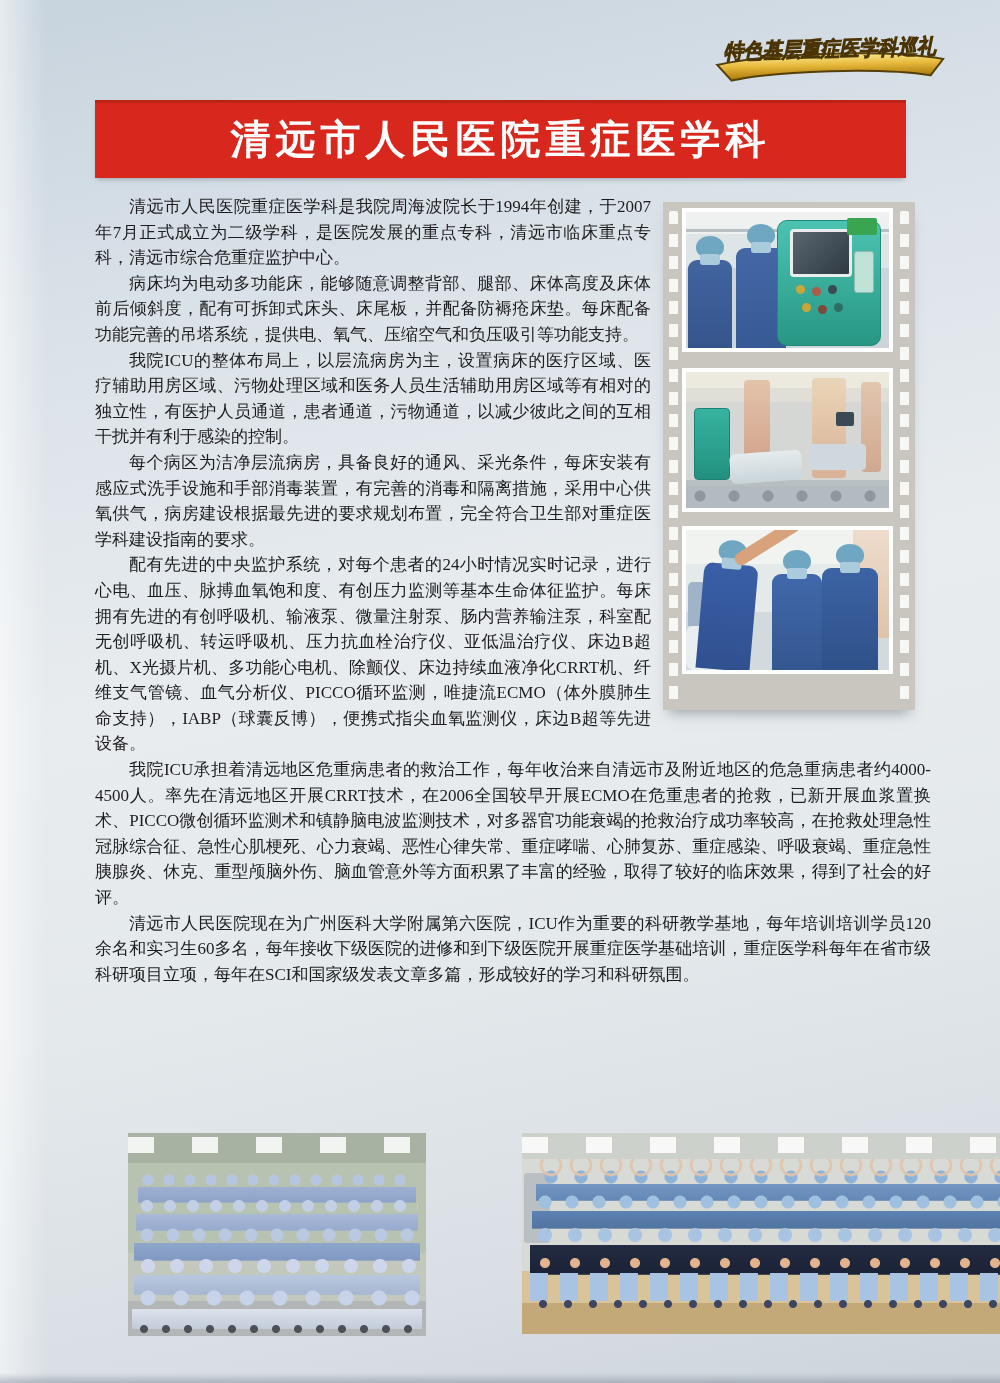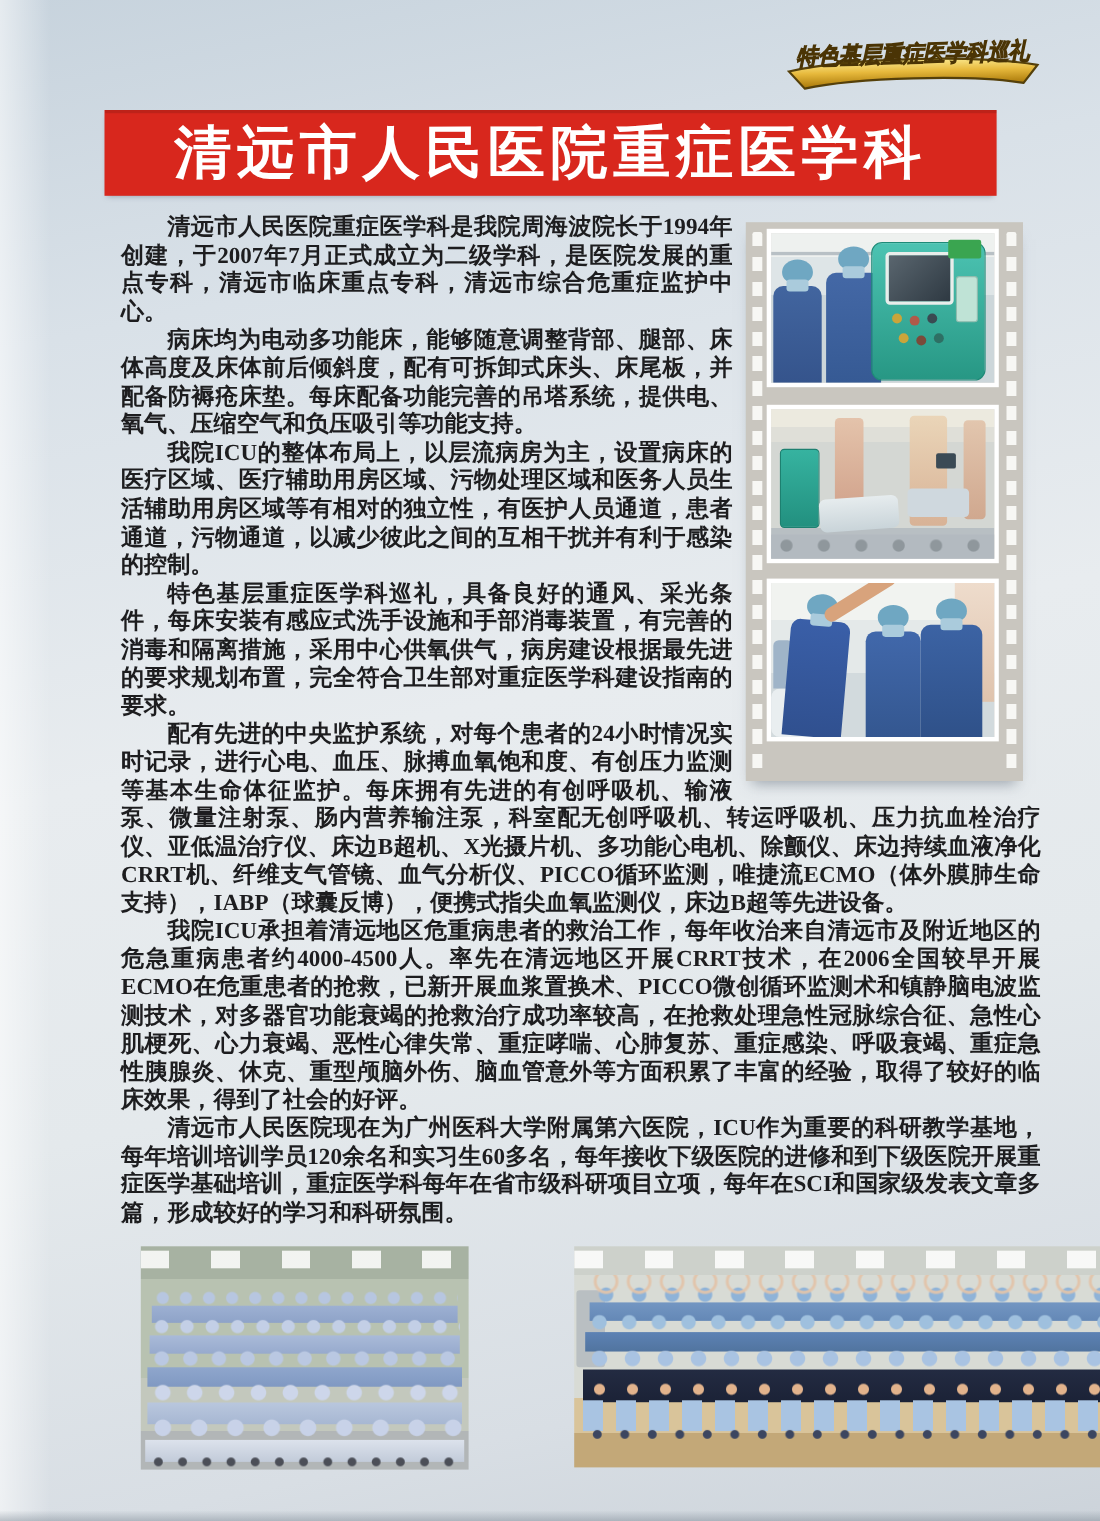--- a/index.html
+++ b/index.html
@@ -11,26 +11,26 @@
   .page-bottom-shade{position:absolute;left:0;right:0;bottom:0;height:10px;
     background:linear-gradient(rgba(120,132,144,0),rgba(120,132,144,.45));}
 
   
   .ribbon-wrap{position:absolute;left:714px;top:29px;width:232px;height:54px;transform:rotate(-1.5deg);}
   .ribbon-wrap svg{display:block;}
 
   
   .title-bar{position:absolute;left:95px;top:100px;width:811px;height:78px;background:#d8271d;
     box-shadow:inset 0 3px 0 rgba(0,0,0,.12), 0 3px 5px -2px rgba(110,120,132,.6);
-    color:#ffffff;font-weight:bold;font-size:52px;line-height:80px;text-align:center;letter-spacing:5px;
+    color:#ffffff;font-weight:bold;font-size:40px;line-height:80px;text-align:center;letter-spacing:5px;
     font-family:"Liberation Serif","DejaVu Serif",serif;white-space:nowrap;}
 
   
-  .content{position:absolute;left:110px;top:194px;width:836px;
-    font-size:21px;line-height:25.6px;color:#1d1d1f;text-align:justify;font-weight:bold;}
+  .content{position:absolute;left:95px;top:194px;width:836px;
+    font-size:17px;line-height:25.6px;color:#1d1d1f;text-align:justify;}
   .content p{margin:0;text-indent:2em;}
 
   
   .filmstrip{position:relative;float:right;width:252px;height:508px;margin:8px 16px 10px 12px;
     background:#c9c6bf;box-shadow:0 9px 12px -6px rgba(95,105,118,.55);
     padding:6px 0 0 0;box-sizing:border-box;}
   .hole-col{position:absolute;top:9px;bottom:9px;width:9px;border-radius:2px;
     background:repeating-linear-gradient(to bottom,#f7f7f4 0 13px,rgba(0,0,0,0) 13px 22.6px);}
   .hole-col.left{left:6px;}
   .hole-col.right{right:6px;}
@@ -188,21 +188,21 @@
         <div class="person pC"></div>
         <div class="arm"></div>
         <div class="person pD"></div>
         <div class="person pE"></div>
       </figure>
     </aside>
 
     <p>清远市人民医院重症医学科是我院周海波院长于1994年创建，于2007年7月正式成立为二级学科，是医院发展的重点专科，清远市临床重点专科，清远市综合危重症监护中心。</p>
     <p>病床均为电动多功能床，能够随意调整背部、腿部、床体高度及床体前后倾斜度，配有可拆卸式床头、床尾板，并配备防褥疮床垫。每床配备功能完善的吊塔系统，提供电、氧气、压缩空气和负压吸引等功能支持。</p>
     <p>我院ICU的整体布局上，以层流病房为主，设置病床的医疗区域、医疗辅助用房区域、污物处理区域和医务人员生活辅助用房区域等有相对的独立性，有医护人员通道，患者通道，污物通道，以减少彼此之间的互相干扰并有利于感染的控制。</p>
-    <p>特色基层重症医学科巡礼，具备良好的通风、采光条件，每床安装有感应式洗手设施和手部消毒装置，有完善的消毒和隔离措施，采用中心供氧供气，病房建设根据最先进的要求规划布置，完全符合卫生部对重症医学科建设指南的要求。</p>
+    <p>每个病区为洁净层流病房，具备良好的通风、采光条件，每床安装有感应式洗手设施和手部消毒装置，有完善的消毒和隔离措施，采用中心供氧供气，病房建设根据最先进的要求规划布置，完全符合卫生部对重症医学科建设指南的要求。</p>
     <p>配有先进的中央监护系统，对每个患者的24小时情况实时记录，进行心电、血压、脉搏血氧饱和度、有创压力监测等基本生命体征监护。每床拥有先进的有创呼吸机、输液泵、微量注射泵、肠内营养输注泵，科室配无创呼吸机、转运呼吸机、压力抗血栓治疗仪、亚低温治疗仪、床边B超机、X光摄片机、多功能心电机、除颤仪、床边持续血液净化CRRT机、纤维支气管镜、血气分析仪、PICCO循环监测，唯捷流ECMO（体外膜肺生命支持），IABP（球囊反博），便携式指尖血氧监测仪，床边B超等先进设备。</p>
     <p>我院ICU承担着清远地区危重病患者的救治工作，每年收治来自清远市及附近地区的危急重病患者约4000-4500人。率先在清远地区开展CRRT技术，在2006全国较早开展ECMO在危重患者的抢救，已新开展血浆置换术、PICCO微创循环监测术和镇静脑电波监测技术，对多器官功能衰竭的抢救治疗成功率较高，在抢救处理急性冠脉综合征、急性心肌梗死、心力衰竭、恶性心律失常、重症哮喘、心肺复苏、重症感染、呼吸衰竭、重症急性胰腺炎、休克、重型颅脑外伤、脑血管意外等方面积累了丰富的经验，取得了较好的临床效果，得到了社会的好评。</p>
     <p>清远市人民医院现在为广州医科大学附属第六医院，ICU作为重要的科研教学基地，每年培训培训学员120余名和实习生60多名，每年接收下级医院的进修和到下级医院开展重症医学基础培训，重症医学科每年在省市级科研项目立项，每年在SCI和国家级发表文章多篇，形成较好的学习和科研氛围。</p>
   </div>
 
   <div class="bottom-photos">
     <figure class="gphoto g1" role="img" aria-label="重症医学科全体医护人员合影">
       <div class="lights"></div>
       <div class="grow r1"></div>
       <div class="grow r2"></div>

